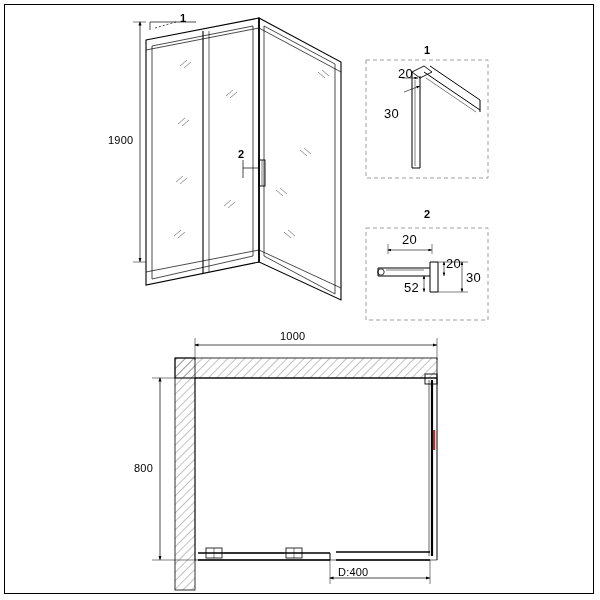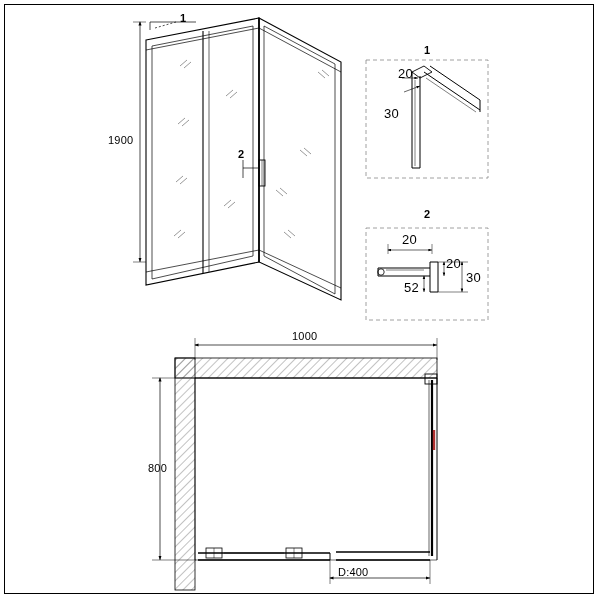--- a/index.html
+++ b/index.html
@@ -237,17 +237,17 @@
   <div class="lbl bold" style="left:424px; top:44px;">1</div>
   <div class="lbl small" style="left:398px; top:66px;">20</div>
   <div class="lbl small" style="left:384px; top:106px;">30</div>
 
   <div class="lbl bold" style="left:424px; top:208px;">2</div>
   <div class="lbl small" style="left:402px; top:232px;">20</div>
   <div class="lbl small" style="left:446px; top:256px;">20</div>
   <div class="lbl small" style="left:404px; top:280px;">52</div>
   <div class="lbl small" style="left:466px; top:270px;">30</div>
 
-  <div class="lbl" style="left:292px; top:330px;">1000</div>
-  <div class="lbl" style="left:148px; top:462px;">800</div>
+  <div class="lbl" style="left:280px; top:330px;">1000</div>
+  <div class="lbl" style="left:134px; top:462px;">800</div>
   <div class="lbl" style="left:338px; top:566px;">D:400</div>
 
 </div>
 
 </body></html>

